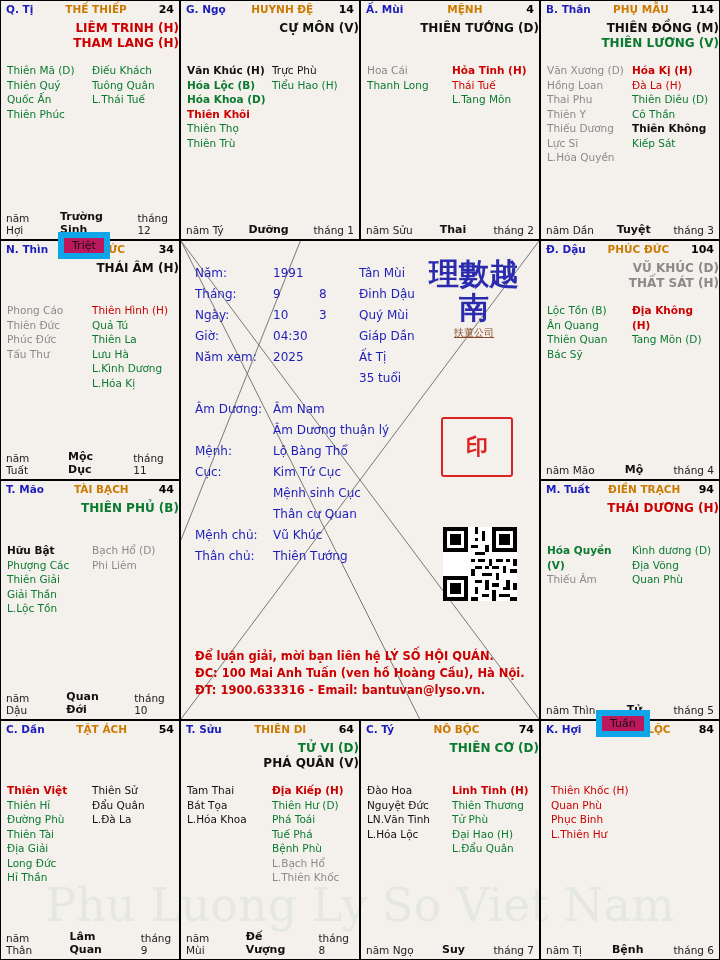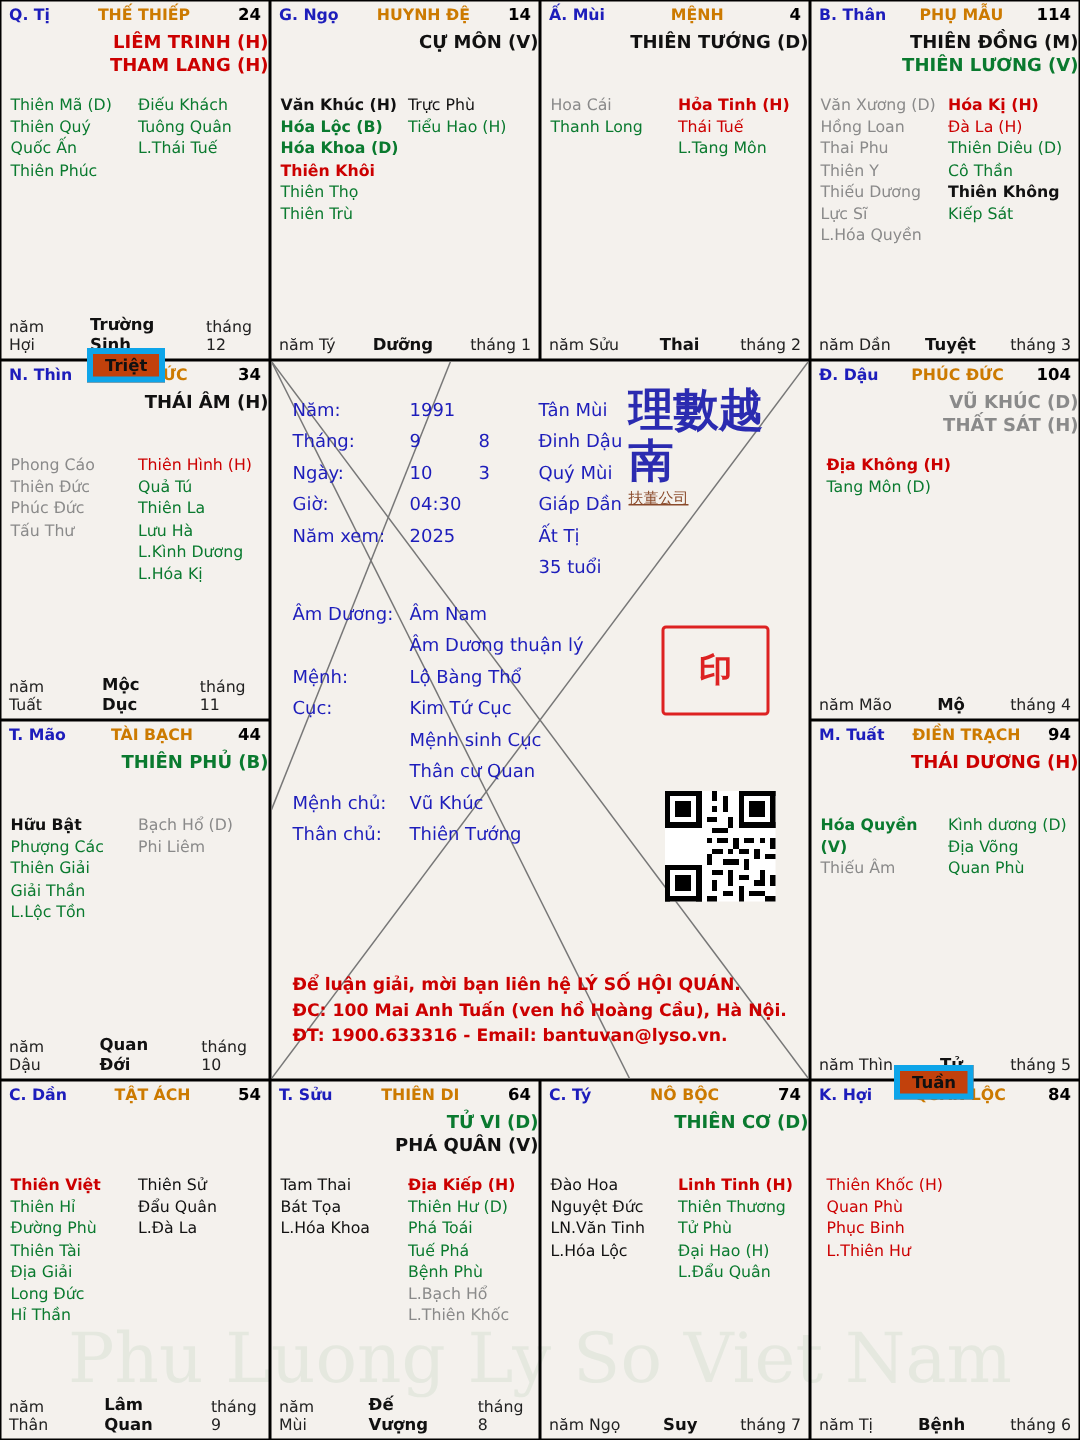--- a/index.html
+++ b/index.html
@@ -71,21 +71,21 @@
   .info{
     position:absolute;left:14px;top:22px;width:250px;
     color:#1d1dbb;font-size:12px;line-height:21px;
   }
   .info .row{display:flex;}
   .info .lbl{width:78px;color:#1d1dbb;}
   .info .v1{width:46px;}
   .info .v2{width:40px;}
   .info .v3{}
   .vstamp{
-    position:absolute;right:10px;top:16px;width:110px;
+    position:absolute;right:10px;top:16px;width:110px;text-align:center;
   }
   .vstamp .cn{
     font-family:"DejaVu Serif","Liberation Serif",serif;
     font-size:30px;color:#2b2bb0;line-height:34px;font-weight:bold;
   }
   .vstamp .sm{
     font-size:10px;color:#8a4a2a;line-height:12px;margin-top:2px;text-decoration:underline;
   }
   .seal{
     position:absolute;right:26px;top:176px;width:68px;height:56px;
@@ -94,22 +94,22 @@
     font-family:"DejaVu Serif","Liberation Serif",serif;
     font-size:22px;font-weight:bold;
   }
   .qr{position:absolute;right:22px;bottom:118px;}
   .contact{
     position:absolute;left:14px;bottom:20px;width:332px;
     color:#cc0000;font-size:11.5px;line-height:17px;font-weight:bold;
   }
   .badge{
     position:absolute;
-    background:#c2410c;border:4px solid #0ea5e9;
-    font-size:11px;font-weight:bold;
+    background:#be185d;border:6px solid #0ea5e9;
+    font-size:11px;font-weight:normal;
     padding:1px 8px;
     z-index:20;
   }
   .wm{
     position:absolute;left:0;bottom:28px;width:100%;
     text-align:center;font-size:46px;color:rgba(120,160,120,0.18);
     font-family:"DejaVu Serif","Liberation Serif",serif;
     pointer-events:none;z-index:0;
   }
 </style>
@@ -273,20 +273,26 @@
       <div class="hdr">
         <span class="chi">Đ. Dậu</span>
         <span class="cung">PHÚC ĐỨC</span>
         <span class="num">104</span>
       </div>
       <div class="stars-main">
         <div class="s gray">VŨ KHÚC (D)</div>
         <div class="s gray">THẤT SÁT (H)</div>
       </div>
       <div class="cols">
+        <div class="col left">
+          <div class="green">Lộc Tồn (B)</div>
+          <div class="green">Ân Quang</div>
+          <div class="green">Thiên Quan</div>
+          <div class="green">Bác Sỹ</div>
+        </div>
         <div class="col right">
           <div class="red b">Địa Không (H)</div>
           <div class="green">Tang Môn (D)</div>
         </div>
       </div>
       <div class="foot">
         <span class="side">năm Mão</span>
         <span class="mid">Mộ</span>
         <span class="side">tháng 4</span>
       </div>

